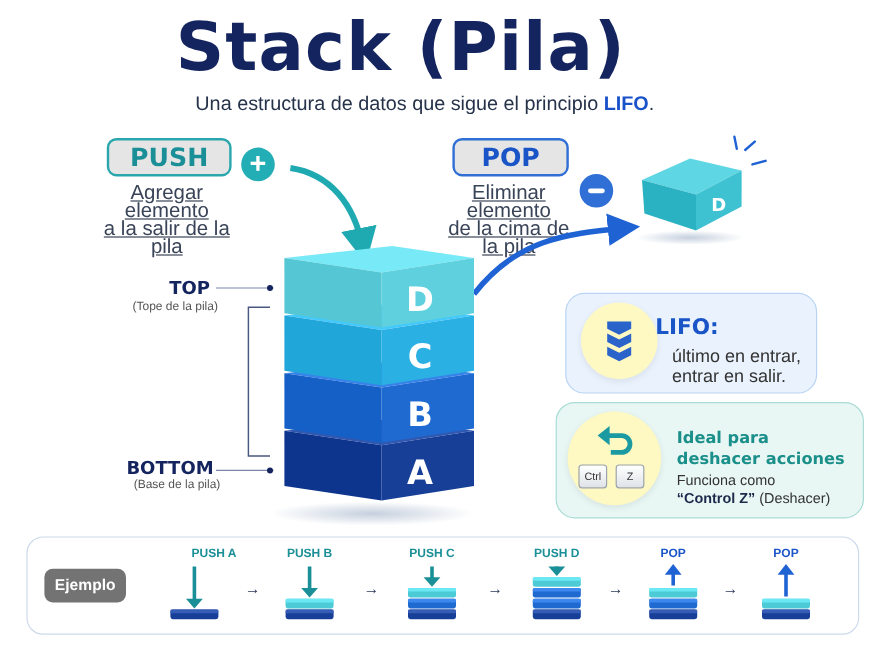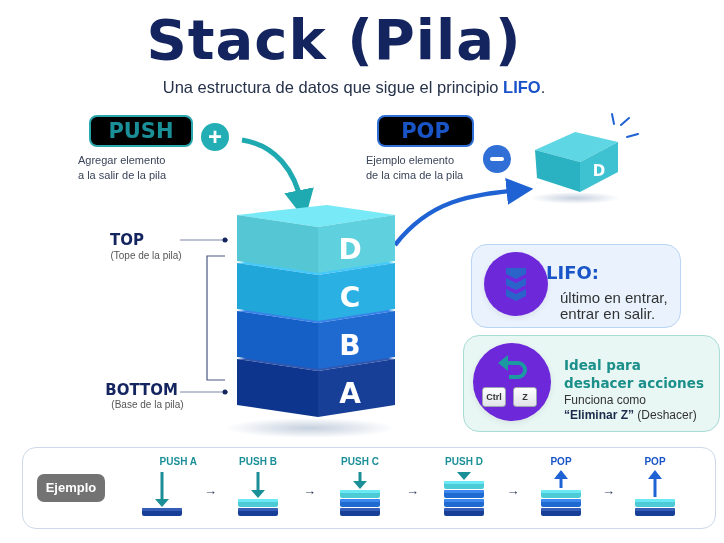--- a/index.html
+++ b/index.html
@@ -4,36 +4,36 @@
 <style>
   html, body { margin:0; padding:0; }
   body { width:724px; height:543px; background:#ffffff; position:relative; overflow:hidden;
          font-family:"Liberation Sans", sans-serif; color:#1b2a4a; }
   .abs { position:absolute; }
   #title { left:0; width:668px; top:8px; text-align:center; font-family:"DejaVu Sans", sans-serif;
            font-weight:bold; font-size:56px; color:#14245e; letter-spacing:1px; line-height:64px; }
   #subtitle { left:0; width:708px; top:78px; text-align:center; font-size:16.5px; color:#26324a; }
   #subtitle b { color:#1a52c9; }
   .op-box { height:28px; border:2px solid; border-radius:8px; text-align:center; font-weight:bold;
-            font-size:21px; line-height:28px; font-family:"DejaVu Sans", sans-serif; background:#000000; }
+            font-size:21px; line-height:28px; font-family:"DejaVu Sans", sans-serif; background:#e5e5e5; }
   #push-box { left:89px; top:115px; width:100px; border-color:#2aa7ad; color:#1b8f97; }
   #pop-box { left:377px; top:115px; width:93px; border-color:#2f6fd6; color:#1a55c7; }
-  .op-desc { text-align:left; font-size:11px; line-height:15px; color:#3a4458; }
+  .op-desc { text-align:center; font-size:17px; line-height:15px; color:#3a4458;text-decoration:underline; }
   #push-desc { left:78px; top:153px; width:122px; }
   #pop-desc { left:366px; top:153px; width:116px; }
   .circle-btn { width:28px; height:28px; border-radius:50%; color:#fff; font-weight:bold;
                 text-align:center; line-height:28px; font-size:24px; }
   #plus-btn { left:201px; top:123px; background:#23aeb5; }
   #minus-btn { left:483px; top:145px; background:#2f6fd6; }
   .lbl-main { font-weight:bold; font-family:"DejaVu Sans", sans-serif; color:#14245e; font-size:15px; }
   .lbl-sub { font-size:10px; color:#555; }
   .card { border-radius:16px; }
   #lifo-card { left:471px; top:244px; width:208px; height:82px; background:#eaf3fd; border:1.5px solid #b9d4f4; }
   #undo-card { left:463px; top:335px; width:255px; height:95px; background:#e8f6f4; border:1.5px solid #a9dcd5; }
-  .card-icon { border-radius:50%; background:#6d28d9; box-shadow:0 2px 6px rgba(0,0,0,0.08);font-weight:bold; }
+  .card-icon { border-radius:50%; background:#fef9c3; box-shadow:0 2px 6px rgba(0,0,0,0.08); }
   #lifo-title { left:546px; top:262px; font-family:"DejaVu Sans", sans-serif; font-weight:bold; color:#1a55c7; font-size:18px; }
   #lifo-text { left:560px; top:290px; font-size:15px; line-height:16px; color:#333; }
   #undo-title { left:564px; top:356px; font-family:"DejaVu Sans", sans-serif; font-weight:bold; color:#1b8f8a; font-size:13.5px; line-height:18px; }
   #undo-text { left:564px; top:393px; font-size:12px; line-height:15px; color:#333; }
   #undo-text b { color:#1b2a4a; }
   .key { width:22px; height:18px; border:1px solid #9aa3ae; border-radius:3px; background:linear-gradient(#fff,#dfe3e8);
          font-size:9px; text-align:center; line-height:18px; color:#333; }
   #example-panel { left:22px; top:447px; width:692px; height:80px; border:1.5px solid #cdd9ea; border-radius:14px; background:#fff; }
   #example-btn { left:37px; top:474px; width:68px; height:28px; border-radius:7px; background:#737373; color:#fff;
                  font-weight:bold; font-size:13px; text-align:center; line-height:28px; }
@@ -48,21 +48,21 @@
 
 <div id="push-box" class="abs op-box">PUSH</div>
 <div id="push-desc" class="abs op-desc">
   <div>Agregar elemento</div>
   <div>a la salir de la pila</div>
 </div>
 <div id="plus-btn" class="abs circle-btn">+</div>
 
 <div id="pop-box" class="abs op-box">POP</div>
 <div id="pop-desc" class="abs op-desc">
-  <div>Ejemplo elemento</div>
+  <div>Eliminar elemento</div>
   <div>de la cima de la pila</div>
 </div>
 <div id="minus-btn" class="abs circle-btn">
   <div style="width:14px;height:4px;background:#fff;border-radius:2px;margin:12px auto 0;"></div>
 </div>
 
 <svg class="abs" style="left:0;top:0;" width="724" height="543">
   <defs>
     <marker id="tealHead" markerWidth="6" markerHeight="6" refX="3" refY="3" orient="auto">
         <path d="M0,0 L6,3 L0,6 Z" fill="#1fa9b1"></path>
@@ -119,21 +119,21 @@
     <path d="M580,162 L618,142 L618,172 L580,192 Z" fill="#3ec1d1"></path>
     <text x="599" y="176" font-size="15" font-weight="bold" fill="#fff" text-anchor="middle" font-family="DejaVu Sans, sans-serif">D</text>
   </g>
   <g stroke="#1f62d4" stroke-width="2" stroke-linecap="round">
     <line x1="612" y1="114" x2="614" y2="124"></line>
     <line x1="621" y1="125" x2="629" y2="118"></line>
     <line x1="627" y1="137" x2="638" y2="134"></line>
   </g>
 </svg>
 
-<div class="abs" style="left:110px;top:231px;width:65px;">
+<div class="abs" style="left:110px;top:231px;width:65px;text-align:right;">
   <div class="lbl-main">TOP</div>
 </div>
 <div class="abs lbl-sub" style="left:100px;top:250px;width:92px;text-align:center;">(Tope de la pila)</div>
 <div class="abs" style="left:88px;top:381px;width:90px;text-align:right;">
   <div class="lbl-main">BOTTOM</div>
 </div>
 <div class="abs lbl-sub" style="left:100px;top:399px;width:95px;text-align:center;">(Base de la pila)</div>
 
 <div id="lifo-card" class="abs card"></div>
 <div class="abs card-icon" style="left:484px;top:252px;width:64px;height:64px;">
@@ -157,21 +157,21 @@
   </svg>
   <div class="abs key" style="left:9px;top:44px;">Ctrl</div>
   <div class="abs key" style="left:40px;top:44px;">Z</div>
 </div>
 <div id="undo-title" class="abs">
   <div>Ideal para</div>
   <div>deshacer acciones</div>
 </div>
 <div id="undo-text" class="abs">
   <div>Funciona como</div>
-  <div><b>“Eliminar Z”</b><span> (Deshacer)</span></div>
+  <div><b>“Control Z”</b><span> (Deshacer)</span></div>
 </div>
 
 <div id="example-panel" class="abs"></div>
 <div id="example-btn" class="abs">Ejemplo</div>
 <div id="example-steps">
     <div class="abs step-label" style="left: 127px; top: 456px; color: rgb(27, 143, 151); text-align: right;">PUSH A</div>
     <svg class="abs" width="60" height="55" style="left: 132px; top: 468px;">
       <line x1="30" y1="4" x2="30" y2="33" stroke="#1b8f97" stroke-width="3"></line>
       <path d="M23,31 L37,31 L30,39 Z" fill="#1b8f97"></path>
       <rect x="10" y="40" width="40" height="8" rx="2" fill="#173f98"></rect>

